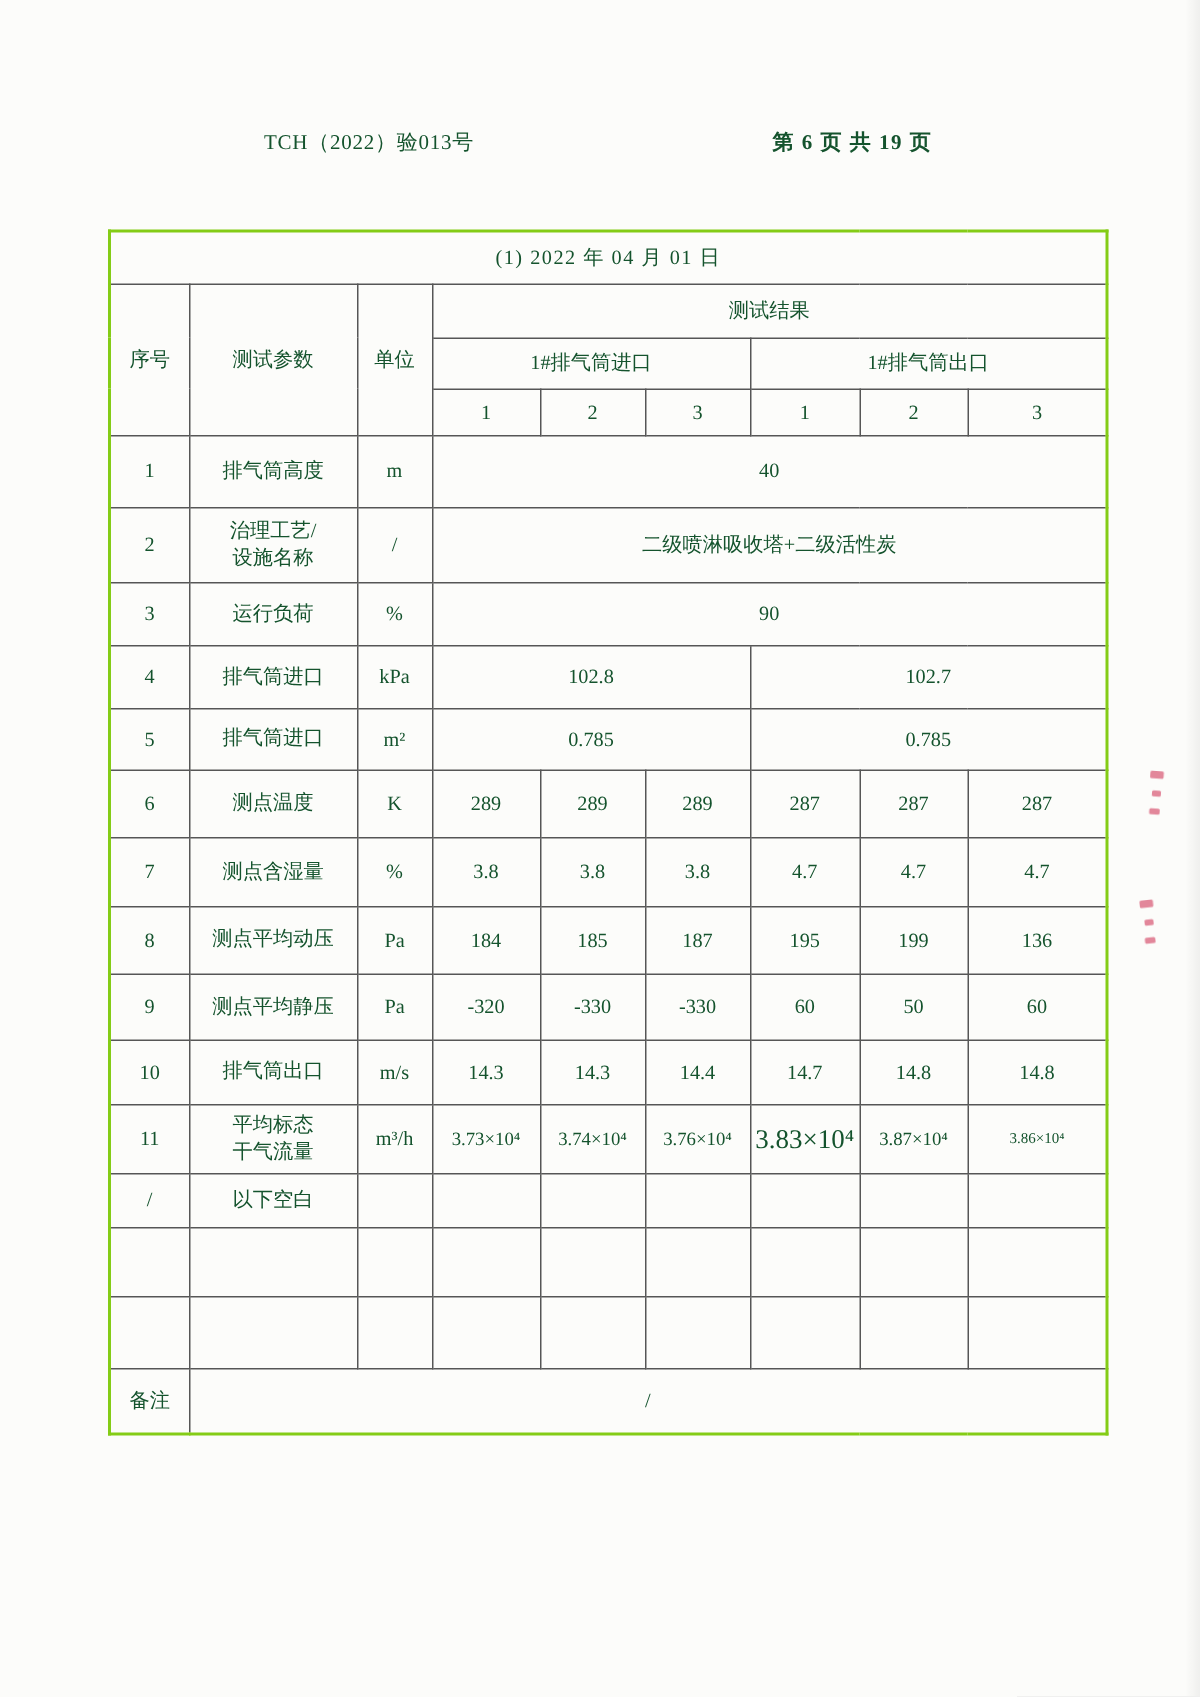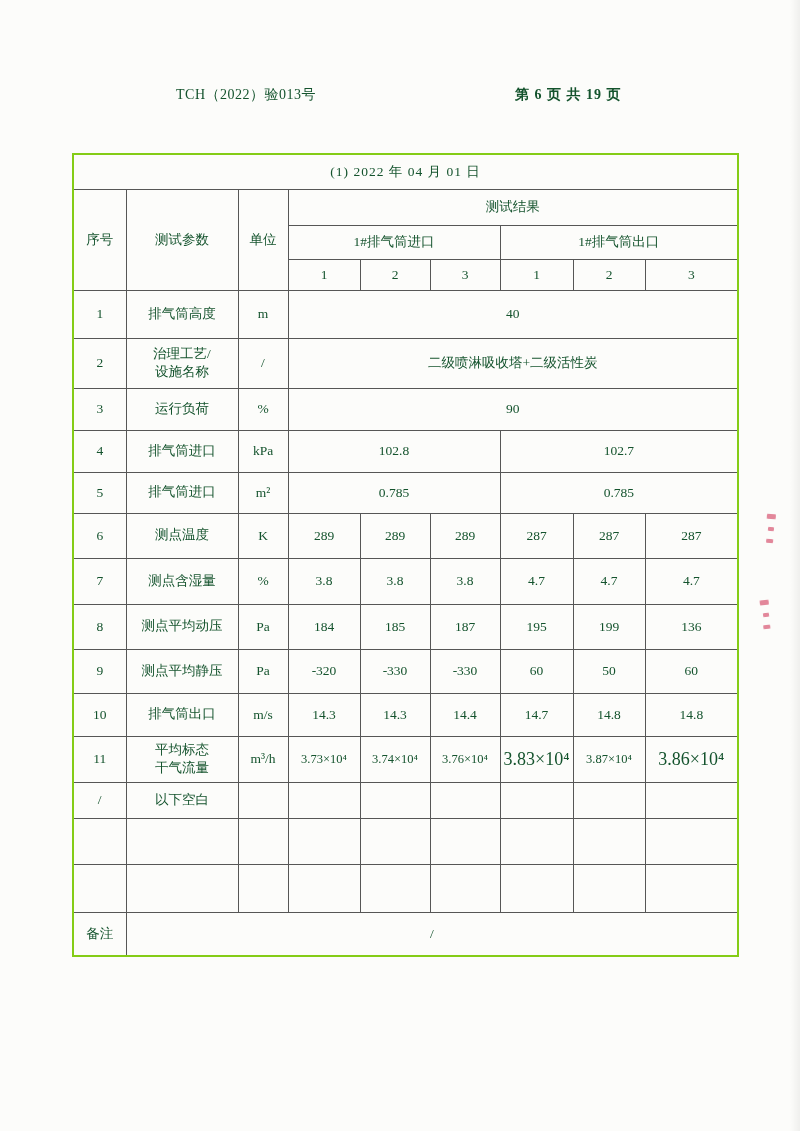--- a/index.html
+++ b/index.html
@@ -175,21 +175,21 @@
     <tr style="height:46px">
       <td>11</td>
       <td class="param-cell">平均标态
 干气流量</td>
       <td>m³/h</td>
       <td style="font-size:12.5px">3.73×10⁴</td>
       <td style="font-size:12.5px">3.74×10⁴</td>
       <td style="font-size:12.5px">3.76×10⁴</td>
       <td style="font-size:18px">3.83×10⁴</td>
       <td style="font-size:12.5px">3.87×10⁴</td>
-      <td style="font-size:18px">3.86×10⁴</td>
+      <td style="font-size:10px">3.86×10⁴</td>
     </tr>
 
     <tr style="height:36px">
       <td>/</td>
       <td>以下空白</td>
       <td></td>
       <td></td>
       <td></td>
       <td></td>
       <td></td>

